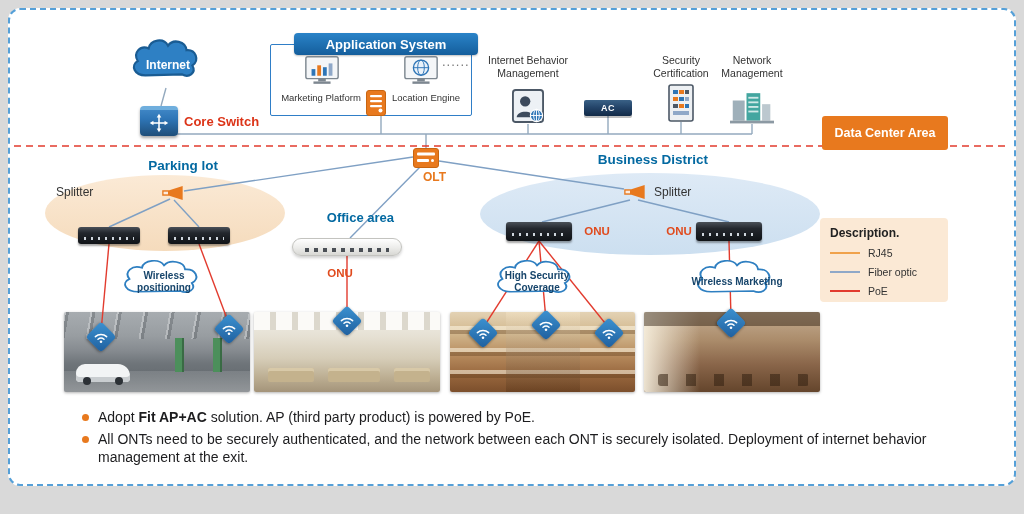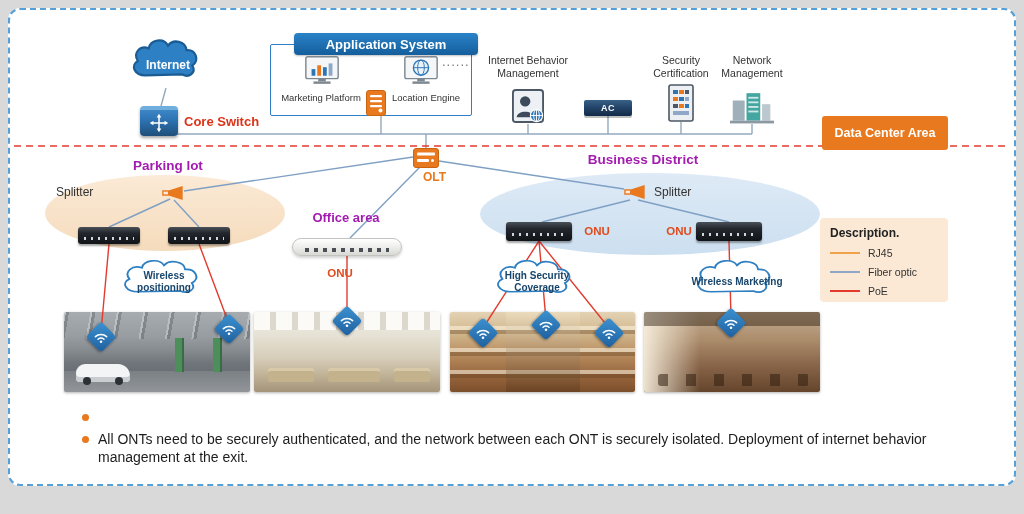--- a/index.html
+++ b/index.html
@@ -18,21 +18,21 @@
   
   .switch-box{background:linear-gradient(180deg,#3E85C4 0%,#2E75B6 35%,#1F4E79 100%);border-top:4px solid #6FAEDD;border-radius:4px;display:flex;align-items:center;justify-content:center;box-shadow:0 2px 3px rgba(0,0,0,.35)}
   .switch-box svg{width:20px;height:20px}
   .onu{background:linear-gradient(180deg,#4a5058 0%,#23272d 35%,#101317 100%);border-radius:3px;box-shadow:0 2px 2px rgba(0,0,0,.35);position:absolute}
   .onu::after{content:"";position:absolute;left:9%;right:9%;top:56%;height:3px;background:repeating-linear-gradient(90deg,#cfd6dd 0 2px,transparent 2px 7px)}
   .wswitch{position:absolute;background:linear-gradient(180deg,#ffffff 0%,#ececea 55%,#d8d8d4 100%);border:1px solid #c3c3bf;border-radius:9px;box-shadow:0 2px 3px rgba(0,0,0,.18)}
   .wswitch::after{content:"";position:absolute;left:12px;right:12px;top:58%;height:4px;background:repeating-linear-gradient(90deg,#4a4f55 0 4px,transparent 4px 9px)}
   .ac-box{background:linear-gradient(180deg,#3A6186 0%,#24456A 45%,#122A47 100%);border-radius:2px;color:#fff;font-size:9px;font-weight:bold;letter-spacing:.5px;box-shadow:0 2px 0 rgba(0,0,0,.25);display:flex;align-items:center;justify-content:center}
 
   
-  .sec-title{font-weight:bold;font-size:13.5px;color:#a21caf;text-align:center}
+  .sec-title{font-weight:bold;font-size:13.5px;color:#0369a1;text-align:right}
   .red-lbl{font-weight:bold;font-size:13px;color:#DC3418}
   .olt-lbl{font-weight:bold;font-size:12px;color:#E8791E;text-align:right}
   .onu-lbl{font-weight:bold;font-size:11.5px;color:#E04B1E;text-align:center}
   .cap{font-size:10.5px;color:#333;text-align:center;line-height:1.25}
   .small-lbl{font-size:12px;color:#333}
   .dots{font-size:13px;color:#777;letter-spacing:1px}
 
   
   .app-box{position:absolute;border:1.5px solid #2F7EC7;background:#fff;border-radius:2px}
   .app-title{position:absolute;background:linear-gradient(180deg,#2A83C8,#145E9C);border-radius:4px;color:#fff;font-weight:bold;font-size:13px;display:flex;align-items:center;justify-content:center;box-shadow:0 1px 2px rgba(0,0,0,.25)}
@@ -386,17 +386,18 @@
     <span class="leg-lbl">Fiber optic</span>
   </div>
   <div class="legend-row">
     <span class="leg-line" style="background:#E23B2E"></span>
     <span class="leg-lbl">PoE</span>
   </div>
 </div>
 
 <div class="note" style="left:82px;top:408px;width:920px">
   <span class="note-dot"></span>
+  <span class="note-text"><span>Adopt </span><b>Fit AP+AC</b><span> solution. AP (third party product) is powered by PoE.</span></span>
 </div>
 <div class="note" style="left:82px;top:430px;width:884px">
   <span class="note-dot"></span>
   <span class="note-text">All ONTs need to be securely authenticated, and the network between each ONT is securely isolated. Deployment of internet behavior management at the exit.</span>
 </div>
 
 </body></html>

